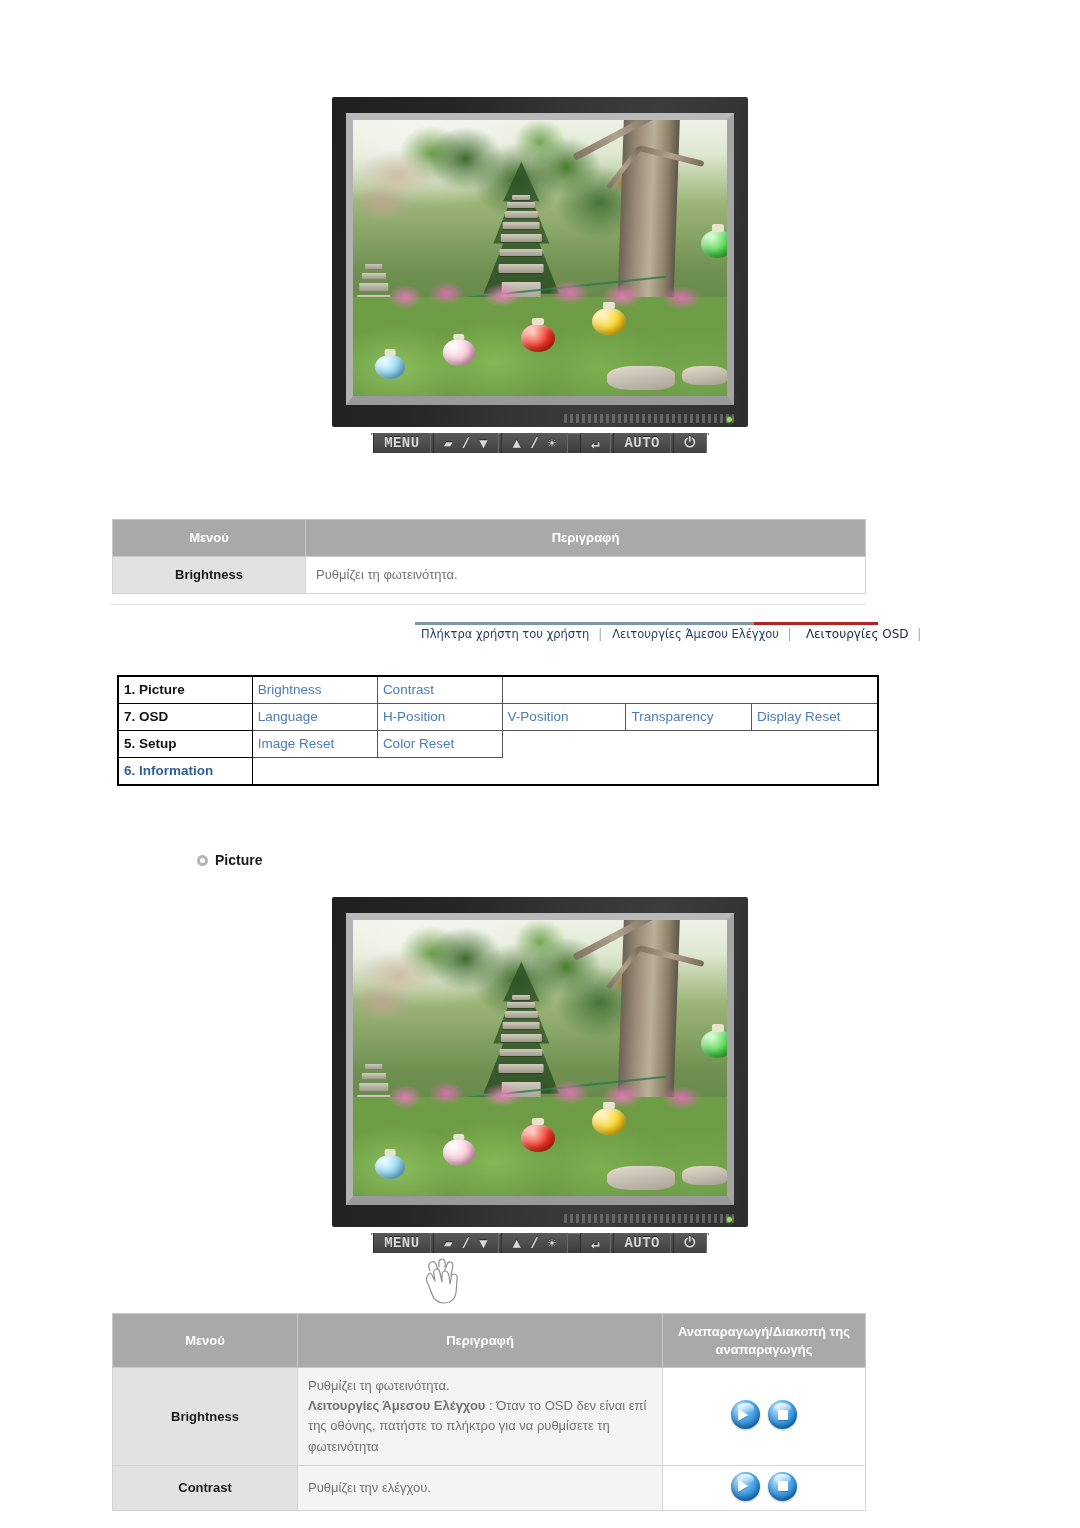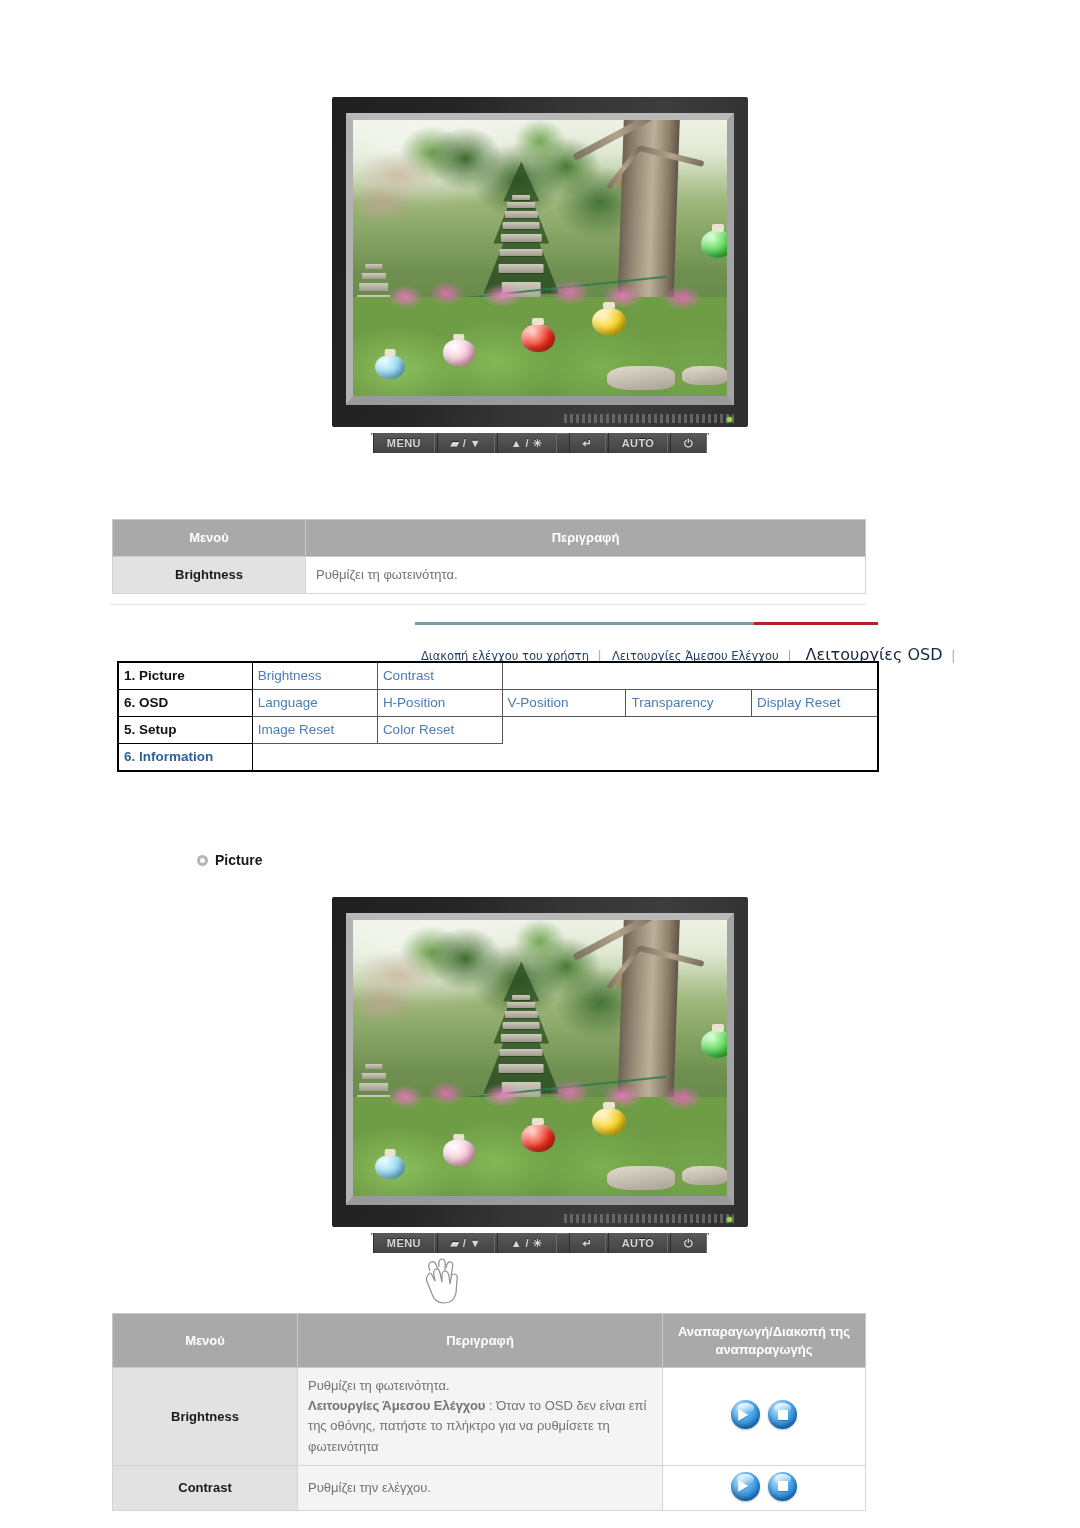--- a/index.html
+++ b/index.html
@@ -232,24 +232,24 @@
     background: #ffffff;
   }
   .ctrl-bar::before { left: -14px; border-radius: 0 0 0 0; clip-path: polygon(100% 0, 100% 100%, 0 100%); }
   .ctrl-bar::after  { right: -14px; clip-path: polygon(0 0, 100% 100%, 0 100%); }
   .ctrl-btn {
     flex: 1 1 auto;
     display: flex;
     align-items: center;
     justify-content: center;
     color: #d8d8d8;
-    font-size: 11px;
+    font-size: 14px;
     font-weight: bold;
     letter-spacing: .4px;
-    font-family: Liberation Sans, sans-serif;
+    font-family: Liberation Mono, monospace;
     background: linear-gradient(180deg,#5a5a5a,#414141);
     border-left: 1px solid #2e2e2e;
     border-right: 1px solid #6b6b6b;
     text-shadow: 0 -1px 0 rgba(0,0,0,.6);
     white-space: nowrap;
   }
   .ctrl-gap { width: 8px; background: transparent; border: 0; flex: 0 0 8px; }
 
   
   .hand-cursor {
@@ -383,35 +383,34 @@
     color: #1f3a5f;
   }
   .nav-item {
     font-size: 11.5px;
     color: #1f3a5f;
     white-space: nowrap;
     padding: 0 6px;
     font-family: "DejaVu Sans", sans-serif;
   }
   .nav-item.current {
-    font-size: 16px;
+    font-size: 12px;
     color: #15263d;
     padding-left: 10px;
-    margin-top: 18px;
   }
   .nav-sep {
     font-size: 11px;
     color: #7b98a3;
     padding: 0 2px;
   }
 
   
   #osd-map {
     position: absolute;
-    left: 117px; top: 661px;
+    left: 117px; top: 675px;
     width: 762px;
     border-collapse: collapse;
     font-family: "Liberation Sans", sans-serif;
     border: 2px solid #000;
     background: #fff;
   }
   #osd-map td {
     height: 24px;
     padding: 1px 5px;
     font-size: 13.5px;
@@ -531,39 +530,39 @@
       <td class="desc-cell">Ρυθμίζει τη φωτεινότητα.</td>
     </tr>
   </tbody>
 </table>
 
 <div id="nav-strip">
   <div class="hr-light"></div>
   <div class="nav-rule"></div>
   <div class="nav-rule-red"></div>
   <div class="nav-items">
-    <span class="nav-item">Διακοπή ελέγχου του χρήστη</span>
+    <span class="nav-item">Πλήκτρα χρήστη του χρήστη</span>
     <span class="nav-sep">│</span>
     <span class="nav-item">Λειτουργίες Άμεσου Ελέγχου</span>
     <span class="nav-sep">│</span>
     <span class="nav-item current">Λειτουργίες OSD</span>
     <span class="nav-sep">│</span>
   </div>
 </div>
 
 <table id="osd-map">
   <tbody>
     <tr>
       <td class="grp">1. Picture</td>
       <td class="sub">Brightness</td>
       <td class="sub">Contrast</td>
       <td class="blank" colspan="3"></td>
     </tr>
     <tr>
-      <td class="grp">6. OSD</td>
+      <td class="grp">7. OSD</td>
       <td class="sub">Language</td>
       <td class="sub">H-Position</td>
       <td class="sub">V-Position</td>
       <td class="sub">Transparency</td>
       <td class="sub">Display Reset</td>
     </tr>
     <tr>
       <td class="grp">5. Setup</td>
       <td class="sub">Image Reset</td>
       <td class="sub">Color Reset</td>

